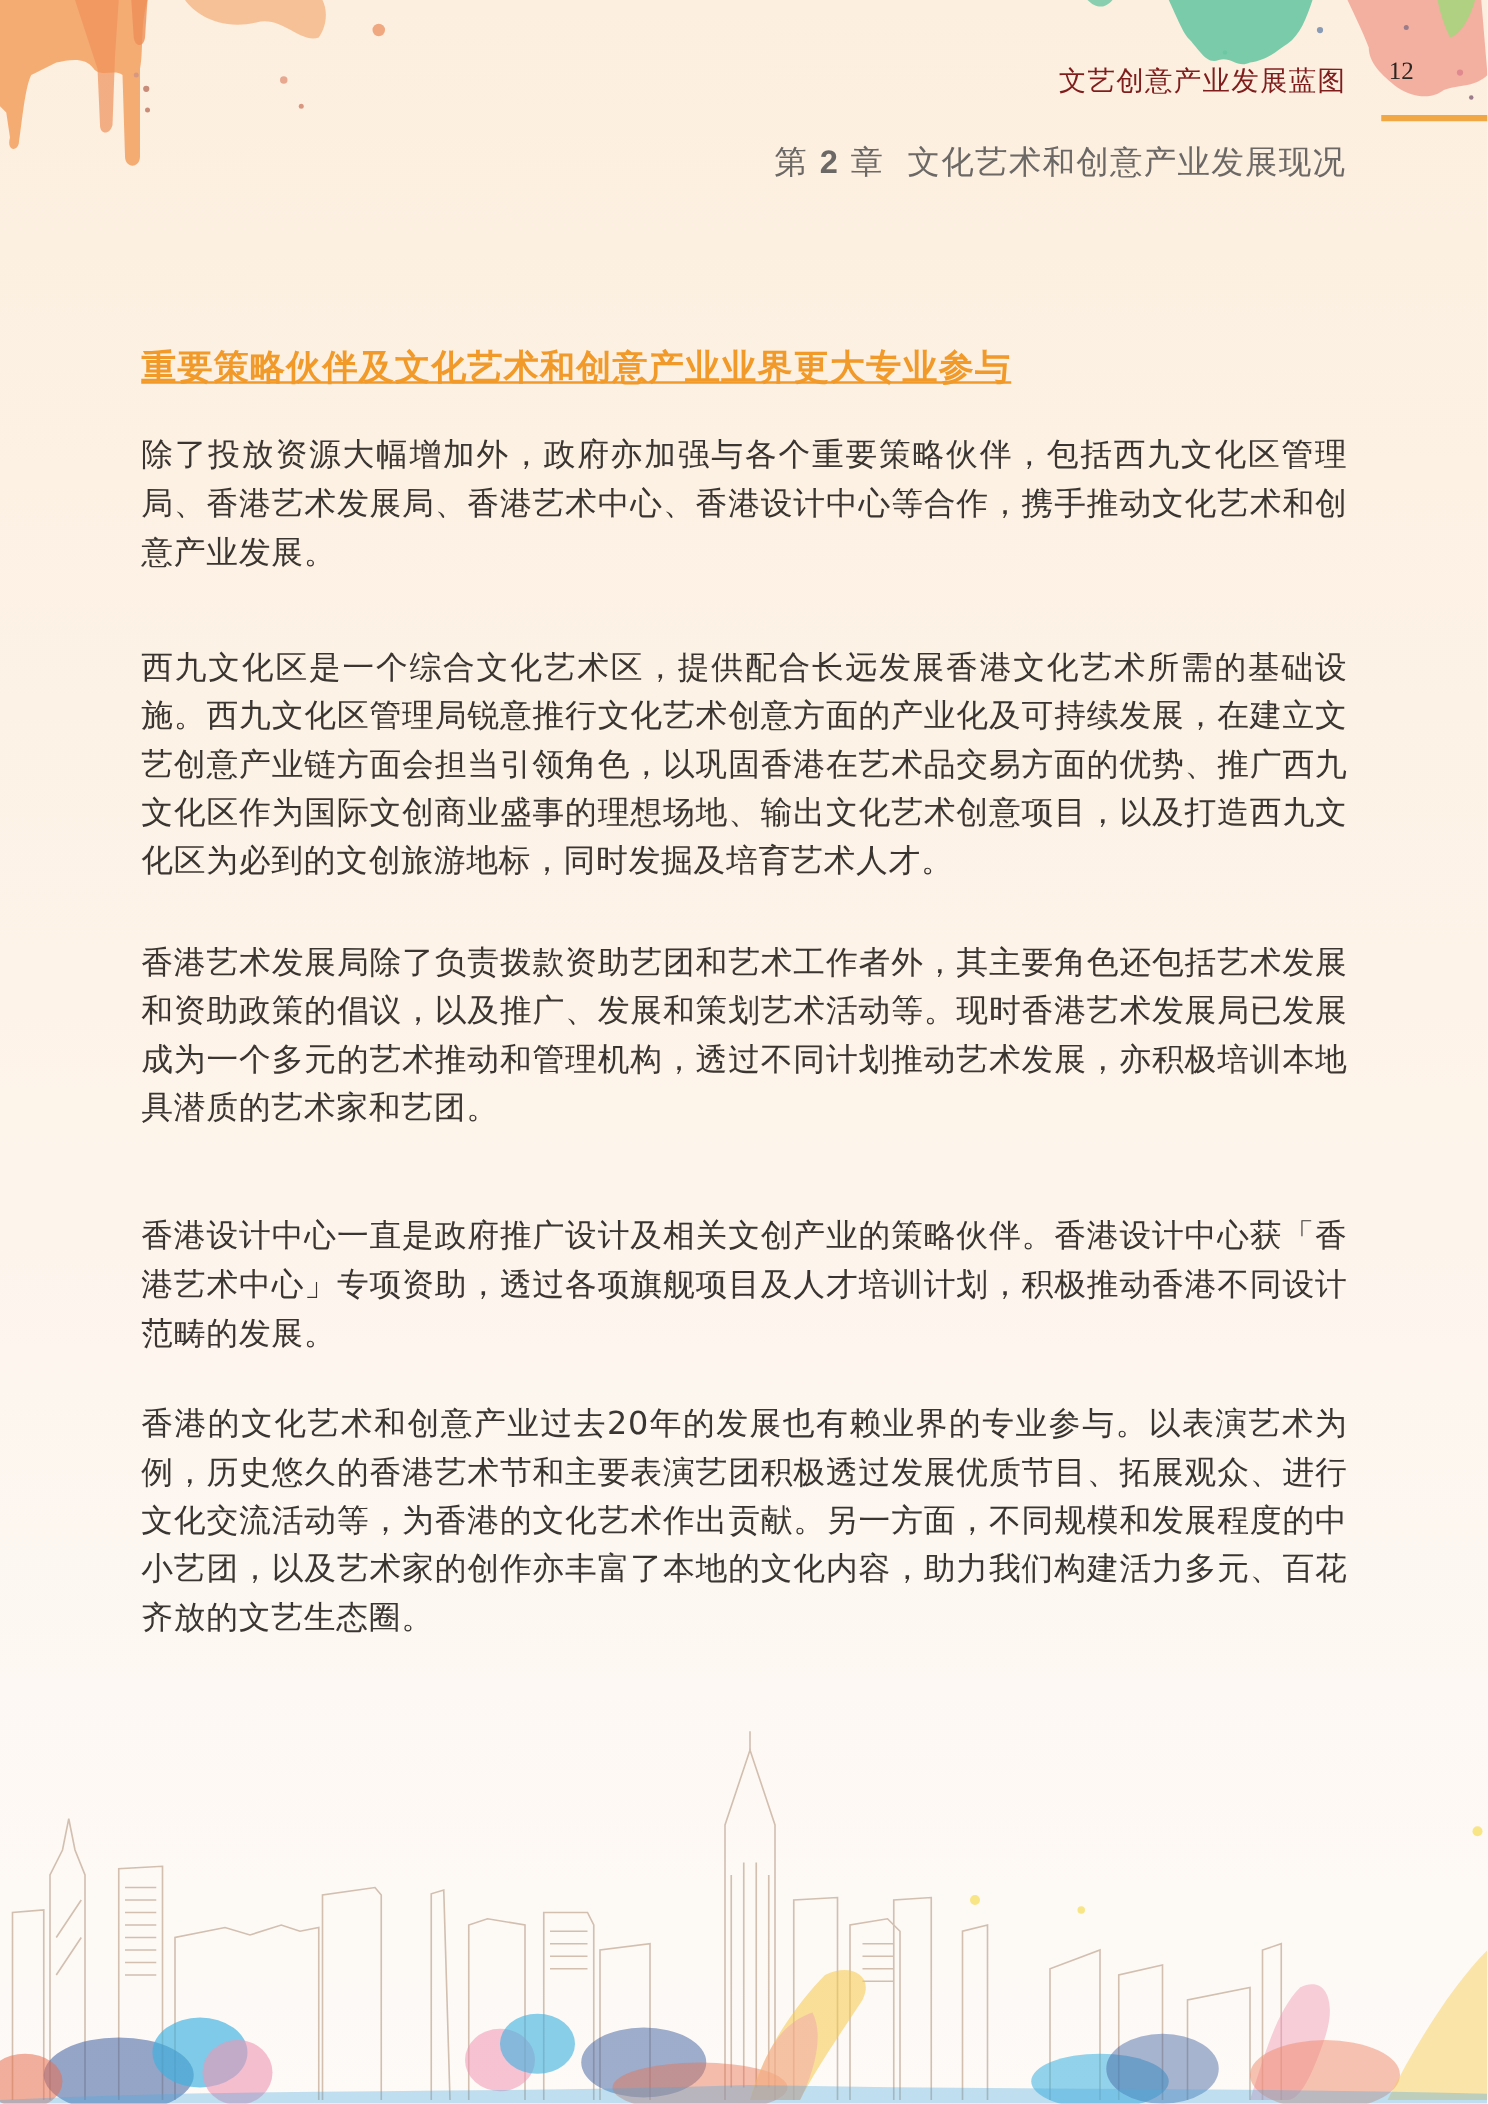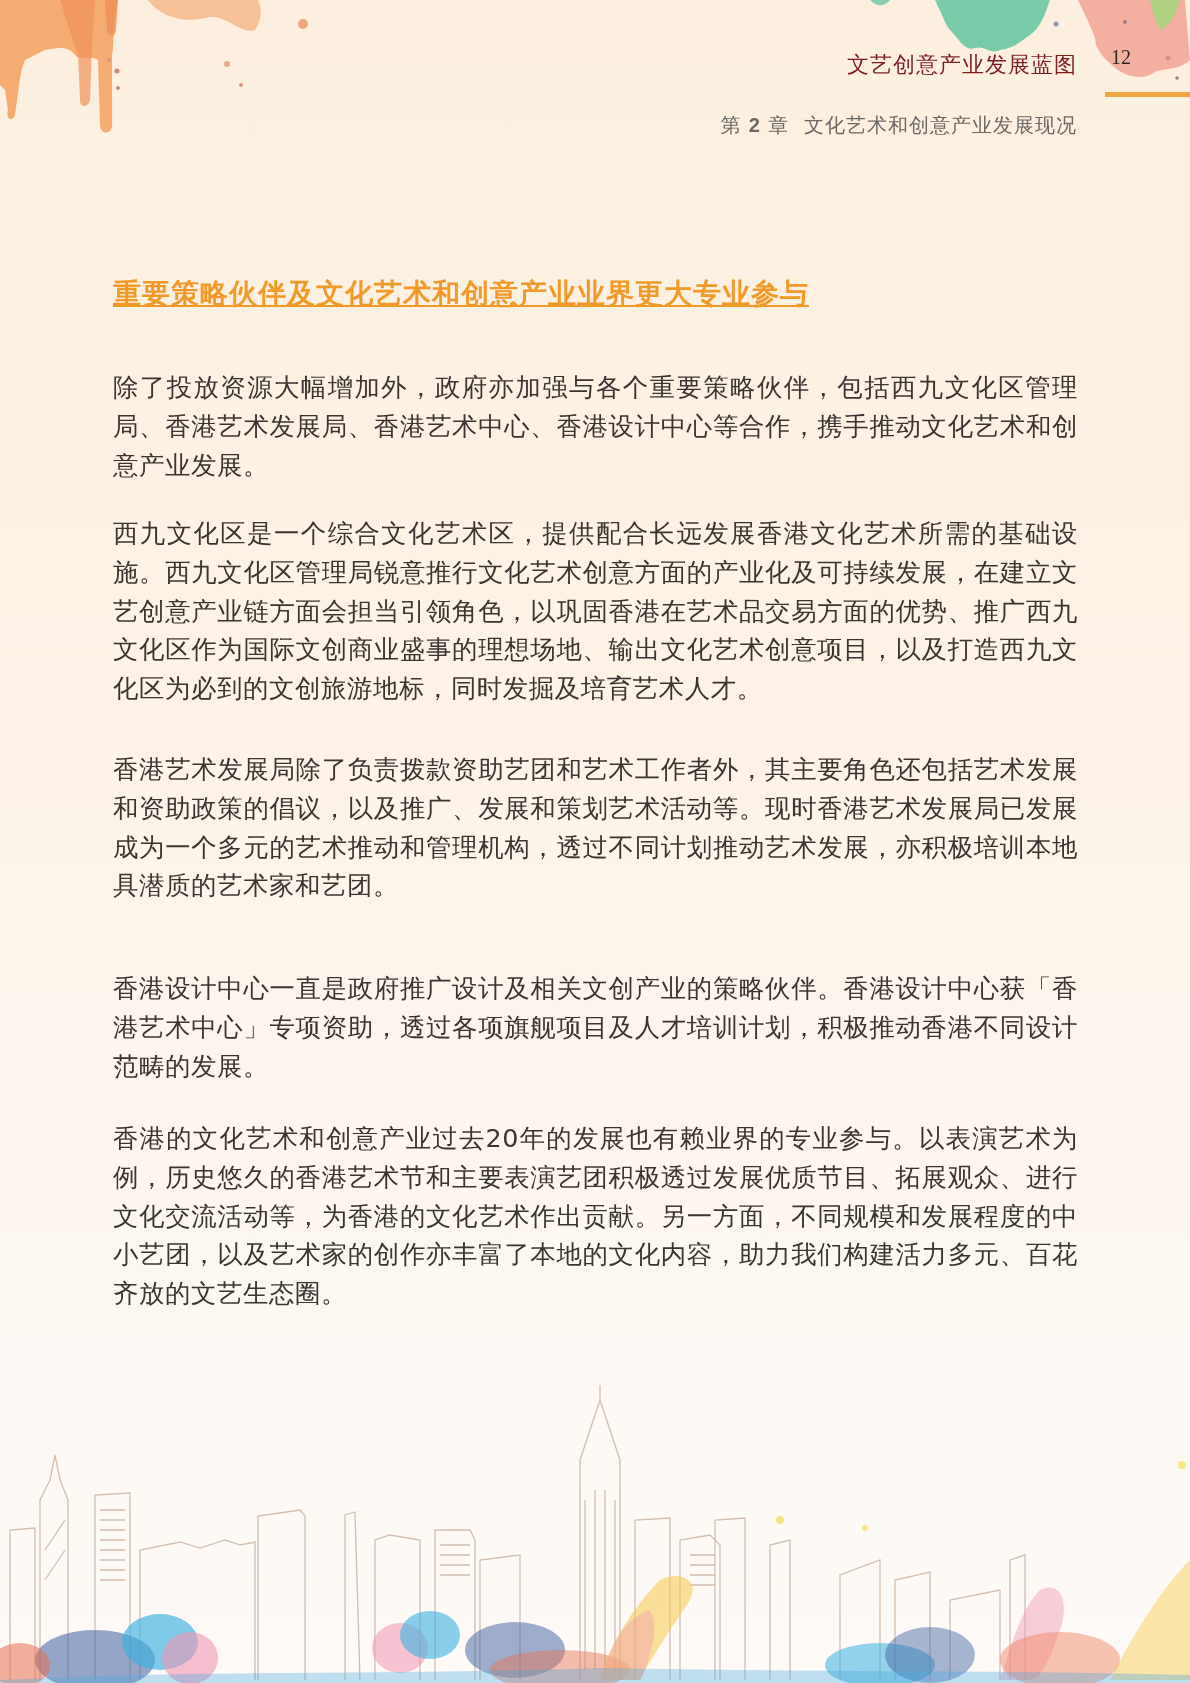--- a/index.html
+++ b/index.html
@@ -16,21 +16,21 @@
     .page-number {
       position: absolute; left: 1111px; top: 46px;
       font-size: 20px; color: #2b2622; font-family: Liberation Serif, serif;
     }
     .page-rule {
       position: absolute; left: 1105px; top: 92px; width: 85px; height: 5px;
       background: #f2a745;
     }
     .chapter-title {
       position: absolute; right: 113px; top: 112px;
-      font-size: 20px; color: #6b6865; letter-spacing: 1px;
+      font-size: 26px; color: #6b6865; letter-spacing: 1px;
     }
     .chapter-title .num { font-weight: bold; font-family: "Liberation Sans", sans-serif; }
     .section-heading {
       position: absolute; left: 113px; top: 275px;
       font-size: 28px; font-weight: bold; color: #f19a2a; letter-spacing: 1px; text-decoration: underline;
     }
     .body-text {
       position: absolute; left: 113px; width: 965px;
       font-size: 25.4px; line-height: 38.8px; color: #3a3531;
       letter-spacing: 0.6px; text-align: justify; margin: 0;
@@ -70,21 +70,21 @@
 
 <div class="chapter-title">
   <span>第</span>
   <span class="num">2</span>
   <span>章</span>&nbsp;
   <span>文化艺术和创意产业发展现况</span>
 </div>
 
 <div class="section-heading">重要策略伙伴及文化艺术和创意产业业界更大专业参与</div>
 
-<p class="body-text" style="top:368px">除了投放资源大幅增加外，政府亦加强与各个重要策略伙伴，包括西九文化区管理局、香港艺术发展局、香港艺术中心、香港设计中心等合作，携手推动文化艺术和创意产业发展。</p>
+<p class="body-text" style="top:344px">除了投放资源大幅增加外，政府亦加强与各个重要策略伙伴，包括西九文化区管理局、香港艺术发展局、香港艺术中心、香港设计中心等合作，携手推动文化艺术和创意产业发展。</p>
 <p class="body-text" style="top:514px">西九文化区是一个综合文化艺术区，提供配合长远发展香港文化艺术所需的基础设施。西九文化区管理局锐意推行文化艺术创意方面的产业化及可持续发展，在建立文艺创意产业链方面会担当引领角色，以巩固香港在艺术品交易方面的优势、推广西九文化区作为国际文创商业盛事的理想场地、输出文化艺术创意项目，以及打造西九文化区为必到的文创旅游地标，同时发掘及培育艺术人才。</p>
 <p class="body-text" style="top:750px">香港艺术发展局除了负责拨款资助艺团和艺术工作者外，其主要角色还包括艺术发展和资助政策的倡议，以及推广、发展和策划艺术活动等。现时香港艺术发展局已发展成为一个多元的艺术推动和管理机构，透过不同计划推动艺术发展，亦积极培训本地具潜质的艺术家和艺团。</p>
 <p class="body-text" style="top:969px">香港设计中心一直是政府推广设计及相关文创产业的策略伙伴。香港设计中心获「香港艺术中心」专项资助，透过各项旗舰项目及人才培训计划，积极推动香港不同设计范畴的发展。</p>
 <p class="body-text" style="top:1119px">香港的文化艺术和创意产业过去20年的发展也有赖业界的专业参与。以表演艺术为例，历史悠久的香港艺术节和主要表演艺团积极透过发展优质节目、拓展观众、进行文化交流活动等，为香港的文化艺术作出贡献。另一方面，不同规模和发展程度的中小艺团，以及艺术家的创作亦丰富了本地的文化内容，助力我们构建活力多元、百花齐放的文艺生态圈。</p>
 
 <svg class="decor" style="left:0;top:1380px" width="1190" height="303" viewBox="0 0 1190 303">
   <g fill="none" stroke="#d2bfb0" stroke-width="1.3">
 
     <path d="M40,300 L40,120 L50,100 L55,75 L60,100 L68,120 L68,300"></path>
     <path d="M45,170 L65,140 M45,200 L65,170"></path>

